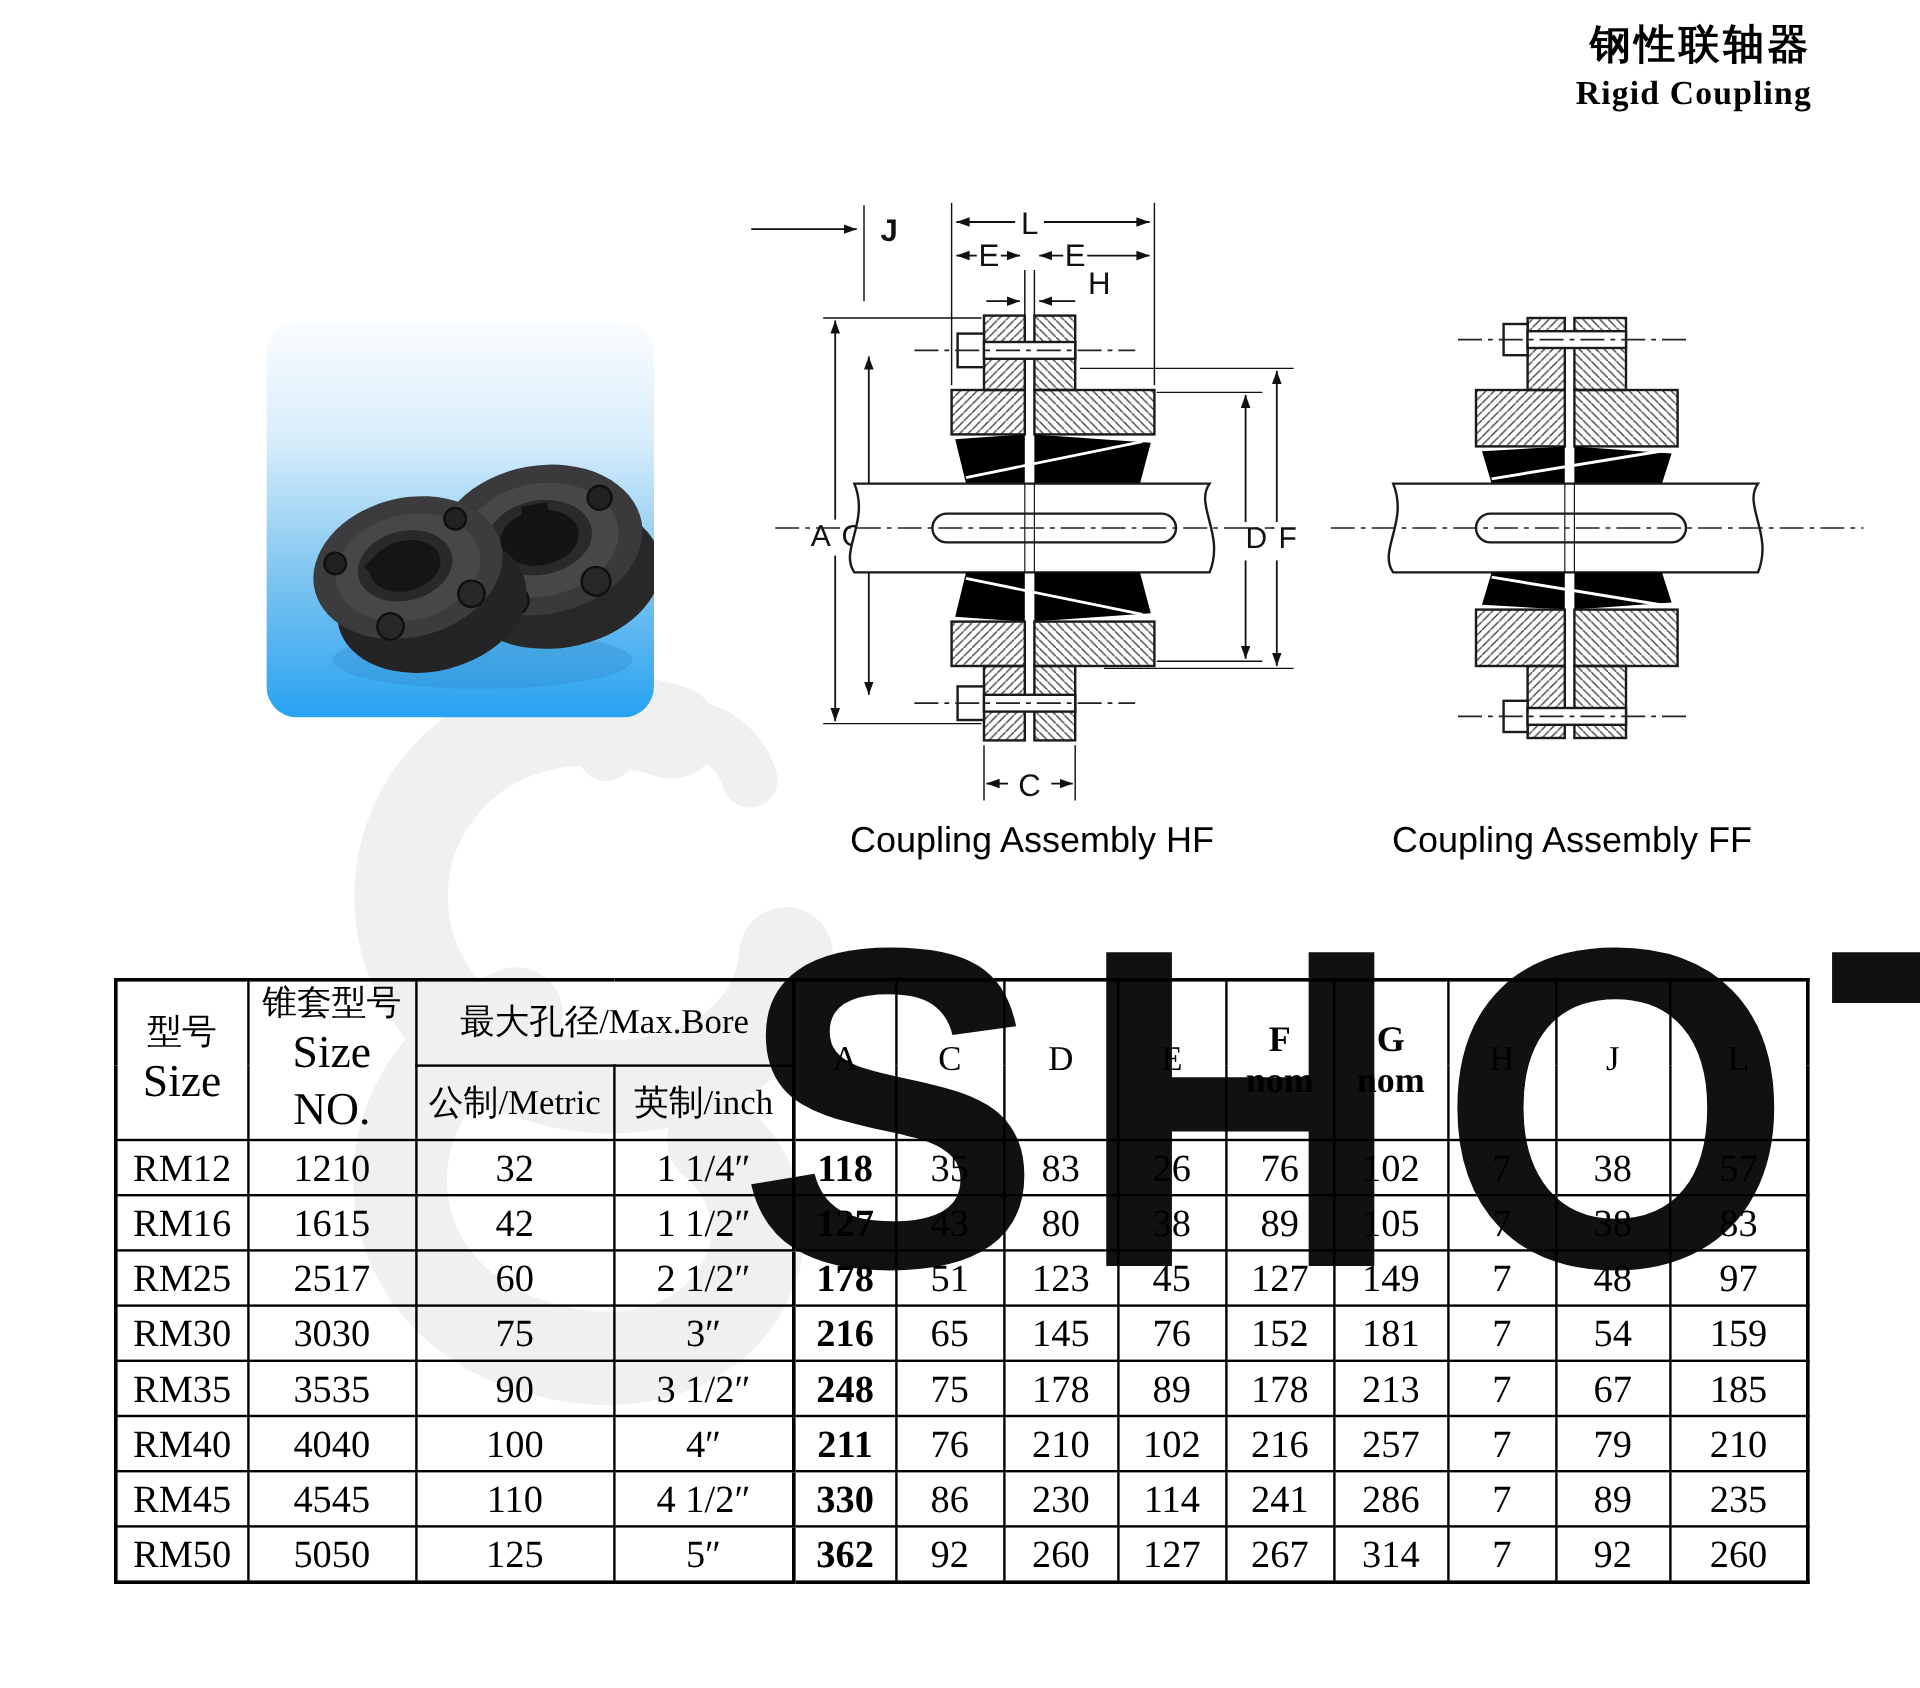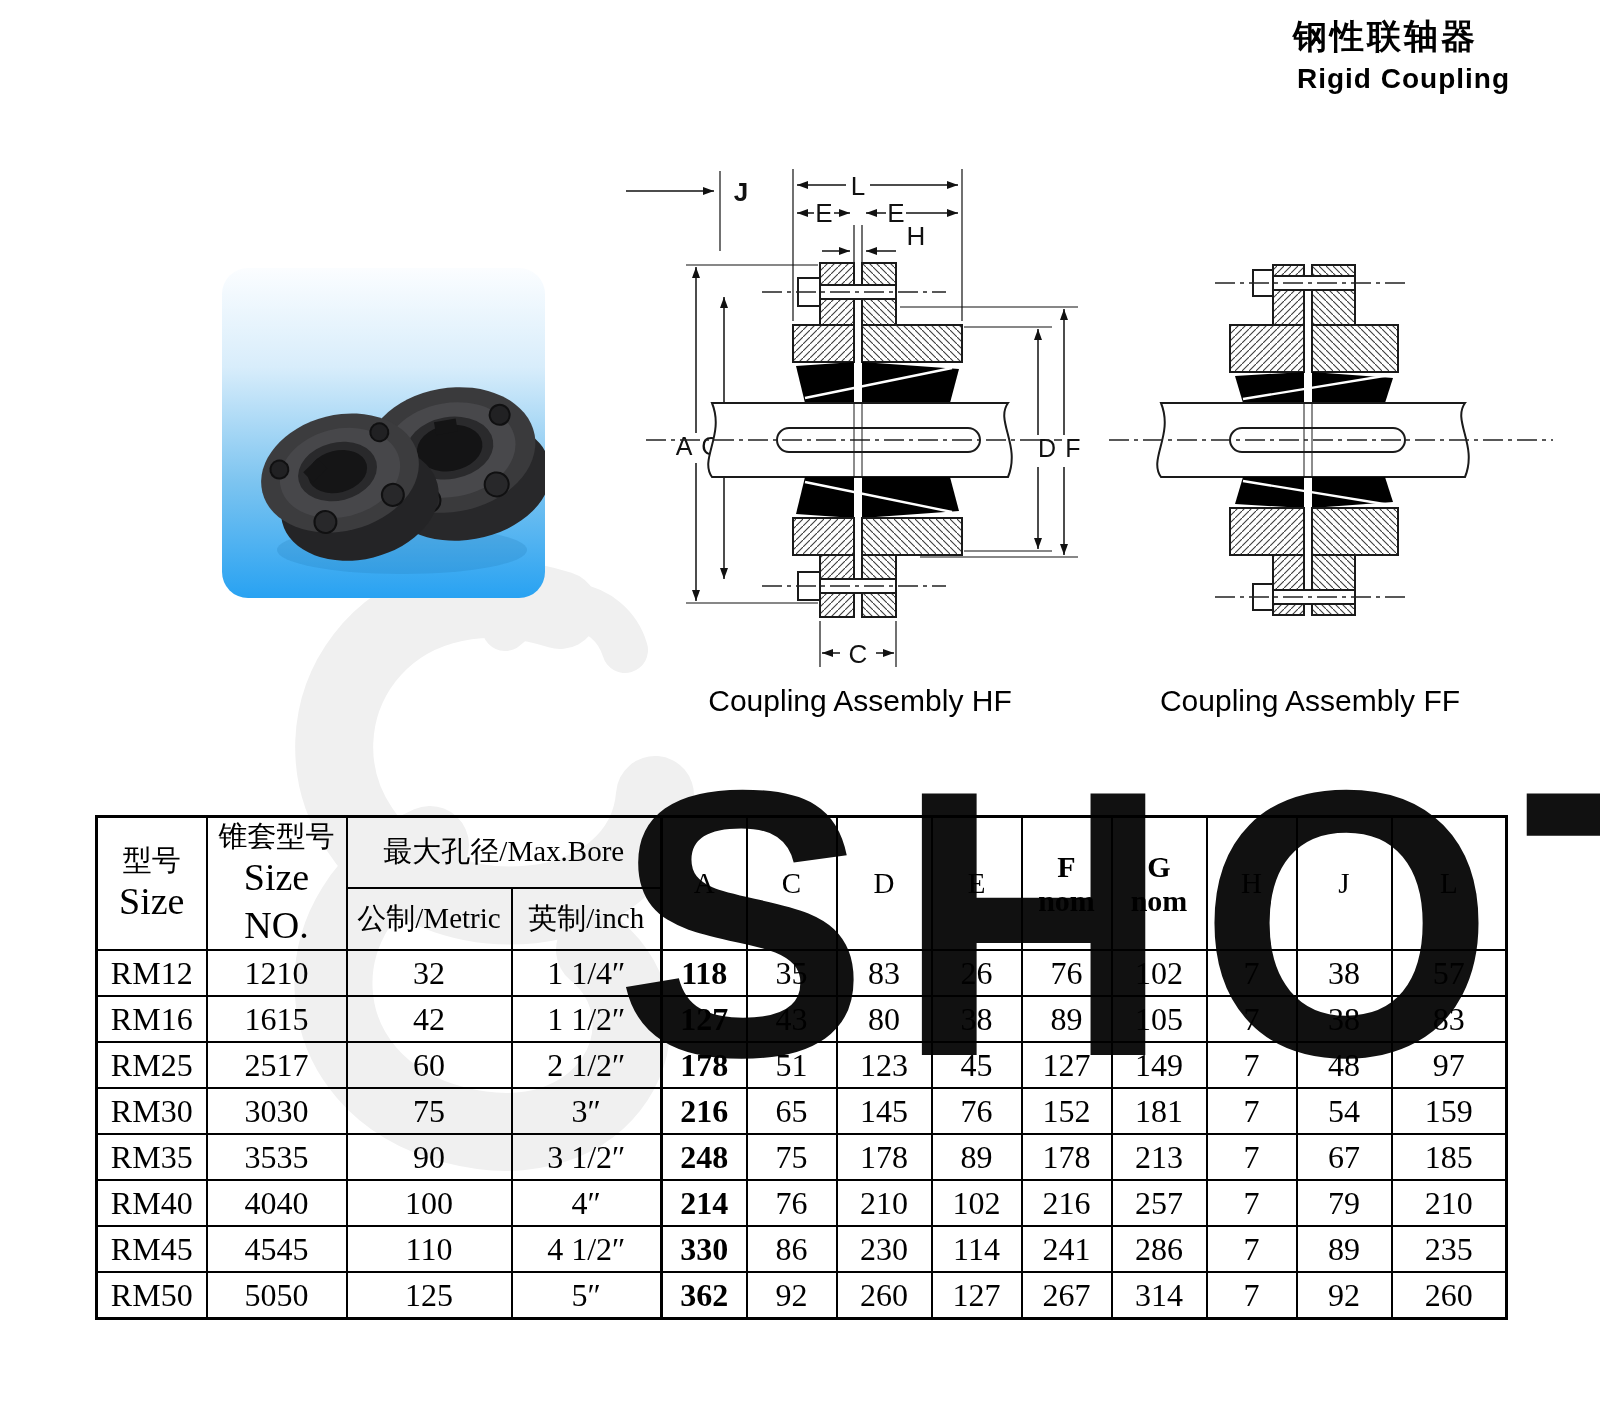--- a/index.html
+++ b/index.html
@@ -2,22 +2,22 @@
 <html><head>
 <meta charset="utf-8">
 <style>
   * { margin:0; padding:0; box-sizing:border-box; }
   html,body { background:#fff; }
   .page { position:relative; width:1600px; height:1407px; background:#fff; overflow:hidden;
           font-family:"Liberation Serif", serif; color:#000; }
   .wm { position:absolute; left:0; top:0; z-index:0; }
   .layer { position:absolute; z-index:1; }
 
-  .titles { top:14px; right:90px; text-align:center;
-            font-family:Liberation Sans, sans-serif; font-weight:bold; }
+  .titles { top:14px; right:90px; text-align:right;
+            font-family:Liberation Serif, serif; font-weight:bold; }
   .title-zh { font-size:34px; letter-spacing:3px; }
   .title-en { font-size:28px; margin-top:3px; letter-spacing:1px;margin-left:36px; }
 
   .photo { left:222px; top:268px; width:323px; height:330px; }
 
   .caption { top:684px; width:420px; text-align:center;
              font-family:"Liberation Sans", sans-serif; font-size:30px; color:#000; }
   .caption.hf { left:650px; }
   .caption.ff { left:1100px; }
 
@@ -356,21 +356,21 @@
           <td>213</td>
           <td>7</td>
           <td>67</td>
           <td>185</td>
         </tr>
         <tr>
           <td>RM40</td>
           <td>4040</td>
           <td>100</td>
           <td>4″</td>
-          <td class="grp-left">214</td>
+          <td class="grp-left">211</td>
           <td>76</td>
           <td>210</td>
           <td>102</td>
           <td>216</td>
           <td>257</td>
           <td>7</td>
           <td>79</td>
           <td>210</td>
         </tr>
         <tr>

